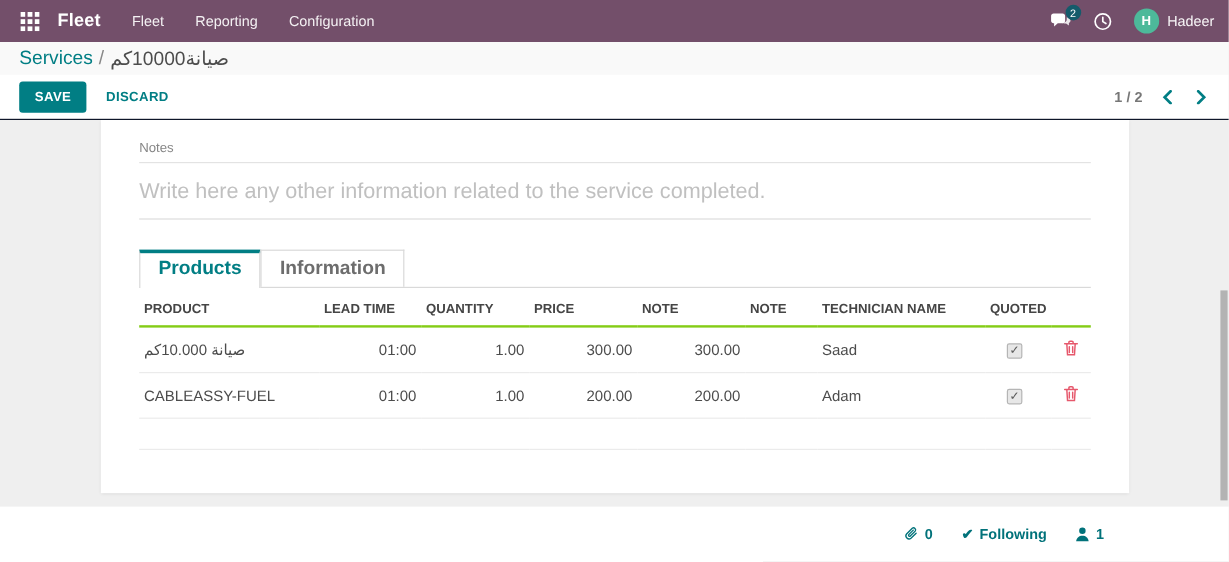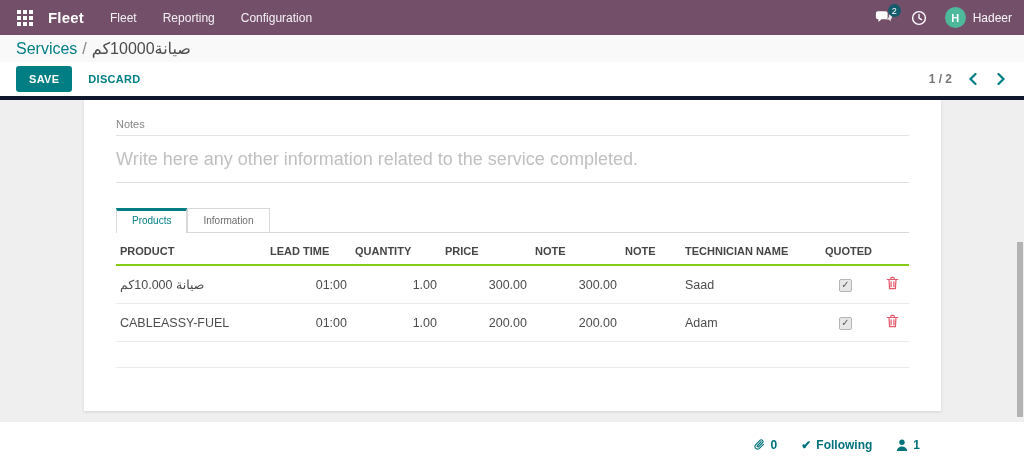--- a/index.html
+++ b/index.html
@@ -24,21 +24,21 @@
             font-size:11px; font-weight:bold; display:flex; align-items:center; justify-content:center; }
   .user-name { font-size:12px; color:rgba(255,255,255,.95); }
 
   
   .crumb-row { height:27px; background:#f9f9f9; display:flex; align-items:center; padding:0 16px; font-size:16px; }
   .crumb-link { color:#017e84; cursor:pointer; }
   .crumb-sep { color:#888; margin:0 5px; }
   .crumb-current { color:#4c4c4c; }
 
   
-  .statusbar { height:38px; background:#fff; border-bottom:4px solid #0f172a;
+  .statusbar { height:38px; background:#fff; border-bottom:1px solid #0f172a;
                display:flex; align-items:center; padding:0 16px; }
   .btn-save { background:#017e84; color:#fff; border:none; font-size:11px; font-weight:bold;
               padding:7px 13px; border-radius:3px; cursor:pointer; letter-spacing:.3px;
               font-family:"Liberation Sans", sans-serif; }
   .btn-discard { background:none; border:none; color:#017e84; font-size:11px; font-weight:bold;
                  margin-left:16px; cursor:pointer; letter-spacing:.3px;
                  font-family:"Liberation Sans", sans-serif; }
   .pager { margin-left:auto; display:flex; align-items:center; gap:14px;font-weight:bold; }
   .pager-count { font-size:12px; color:#777; }
   .pager-arrow { cursor:pointer; display:flex; align-items:center; padding:2px; }
@@ -46,21 +46,21 @@
   
   .content { height:322px; background:#efefef; position:relative; }
   .sheet { position:absolute; left:84px; top:0; width:857px; height:311px; background:#fff;
            box-shadow:0 1px 3px rgba(0,0,0,.12); padding:18px 32px 0 32px; }
 
   .notes-label { font-size:11px; color:#868686; padding-bottom:5px; border-bottom:1px solid #e3e3e3; }
   .notes-input { margin-top:13px; font-size:18px; color:#c0c0c0; min-height:20px; cursor:text; }
   .notes-underline { margin-top:12px; border-bottom:1px solid #dcdcdc; }
 
   .tabbar { margin-top:25px; display:flex; border-bottom:1px solid #d9d9d9; }
-  .tab { font-size:10px; padding:6px 15px; cursor:pointer; position:relative; }
+  .tab { font-size:16px; padding:6px 15px; cursor:pointer; position:relative;font-weight:bold; }
   .tab.active { color:#017e84; background:#fff; border:1px solid #d9d9d9; border-bottom:none;
                 border-top:3px solid #017e84; margin-bottom:-1px; padding-top:4px; }
   .tab.inactive { color:#6d6d6d; border:1px solid #d9d9d9; border-bottom:none; margin-bottom:0; }
 
   table.lines { width:100%; border-collapse:collapse; table-layout:fixed; margin-top:4px; }
   table.lines th { font-size:11px; font-weight:bold; color:#454545; text-align:left;
                    padding:8px 4px 7px 4px; border-bottom:2px solid #84cc16; white-space:nowrap; overflow:hidden; }
   table.lines td { font-size:12.5px; color:#4c4c4c; padding:8px 4px; border-bottom:1px solid #ebebeb;
                    white-space:nowrap; overflow:hidden; }
   th.num, td.num { text-align:right; }

